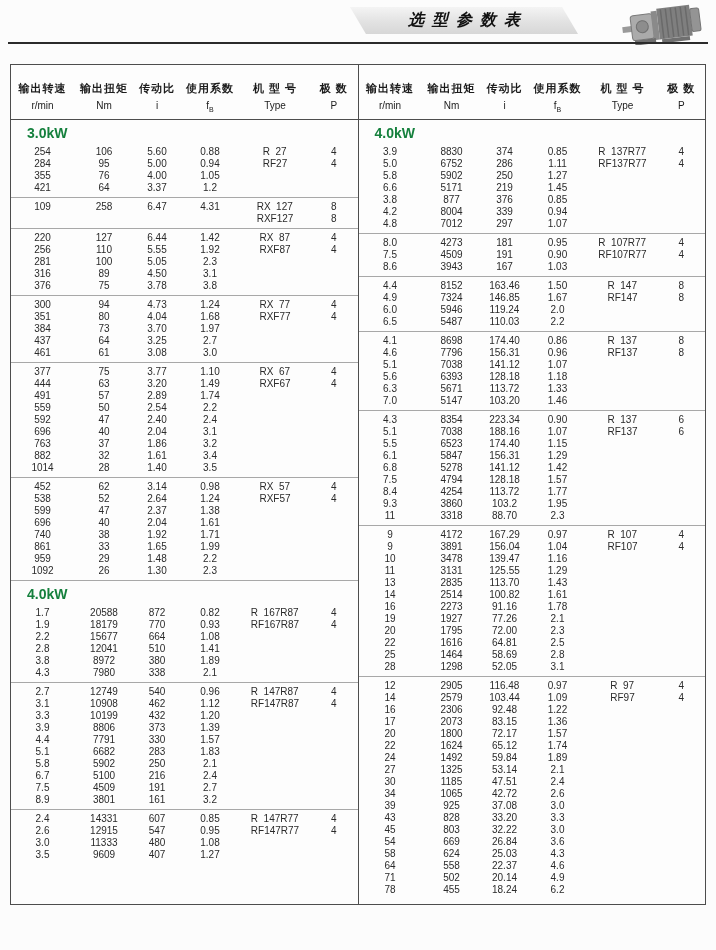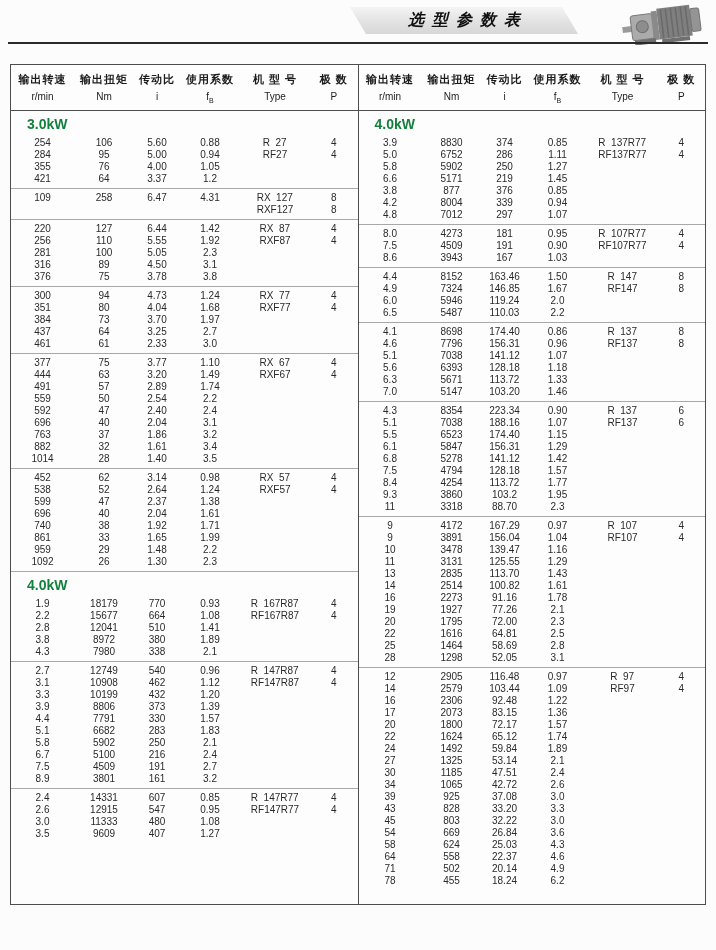--- a/index.html
+++ b/index.html
@@ -29,21 +29,21 @@
     border:1px solid #4d4d4d;background:#fdfdfd;display:flex;
   }
   .tcol{flex:1 1 0;display:flex;flex-direction:column;overflow:hidden;}
   .tcol.left{border-right:1px solid #4d4d4d;}
 
   .thead{
     display:grid;grid-template-columns:63px 60px 46px 60px 70px 1fr;
     border-bottom:1px solid #4d4d4d;padding:7px 0 6px;
   }
   .hcell{text-align:center;}
-  .hzh{font-size:11px;font-weight:bold;letter-spacing:1px;color:#1c1c1c;white-space:nowrap;}
+  .hzh{font-size:11px;font-weight:bold;letter-spacing:1px;color:#1c1c1c;white-space:nowrap;margin-top:9px;}
   .hunit{font-size:10px;margin-top:4px;color:#1c1c1c;}
   .hunit sub{font-size:7px;}
 
   .sechead{font-weight:bold;font-size:14px;line-height:16px;padding:5px 0 2px 16px;color:#15803d;}
   .group{display:flex;padding:3px 0;}
   .grows{width:229px;}
   .drow{display:grid;grid-template-columns:63px 60px 46px 60px;}
   .dcell{text-align:center;font-size:10px;line-height:12px;}
   .gtype{width:70px;display:flex;justify-content:center;}
   .gtype-inner{font-size:10px;line-height:12px;white-space:pre;text-align:left;}
@@ -227,21 +227,21 @@
           </div>
           <div class="drow">
             <div class="dcell">437</div>
             <div class="dcell">64</div>
             <div class="dcell">3.25</div>
             <div class="dcell">2.7</div>
           </div>
           <div class="drow">
             <div class="dcell">461</div>
             <div class="dcell">61</div>
-            <div class="dcell">2.33</div>
+            <div class="dcell">3.08</div>
             <div class="dcell">3.0</div>
           </div>
         </div>
         <div class="gtype">
           <div class="gtype-inner"><div>RX  77</div><div>RXF77</div></div>
         </div>
         <div class="gpole">
           <div>4</div>
           <div>4</div>
         </div>
@@ -370,20 +370,26 @@
         <div class="gpole">
           <div>4</div>
           <div>4</div>
         </div>
       </div>
       <div class="divider"></div>
       <div class="sechead">4.0kW</div>
       <div class="group">
         <div class="grows">
           <div class="drow">
+            <div class="dcell">1.7</div>
+            <div class="dcell">20588</div>
+            <div class="dcell">872</div>
+            <div class="dcell">0.82</div>
+          </div>
+          <div class="drow">
             <div class="dcell">1.9</div>
             <div class="dcell">18179</div>
             <div class="dcell">770</div>
             <div class="dcell">0.93</div>
           </div>
           <div class="drow">
             <div class="dcell">2.2</div>
             <div class="dcell">15677</div>
             <div class="dcell">664</div>
             <div class="dcell">1.08</div>

